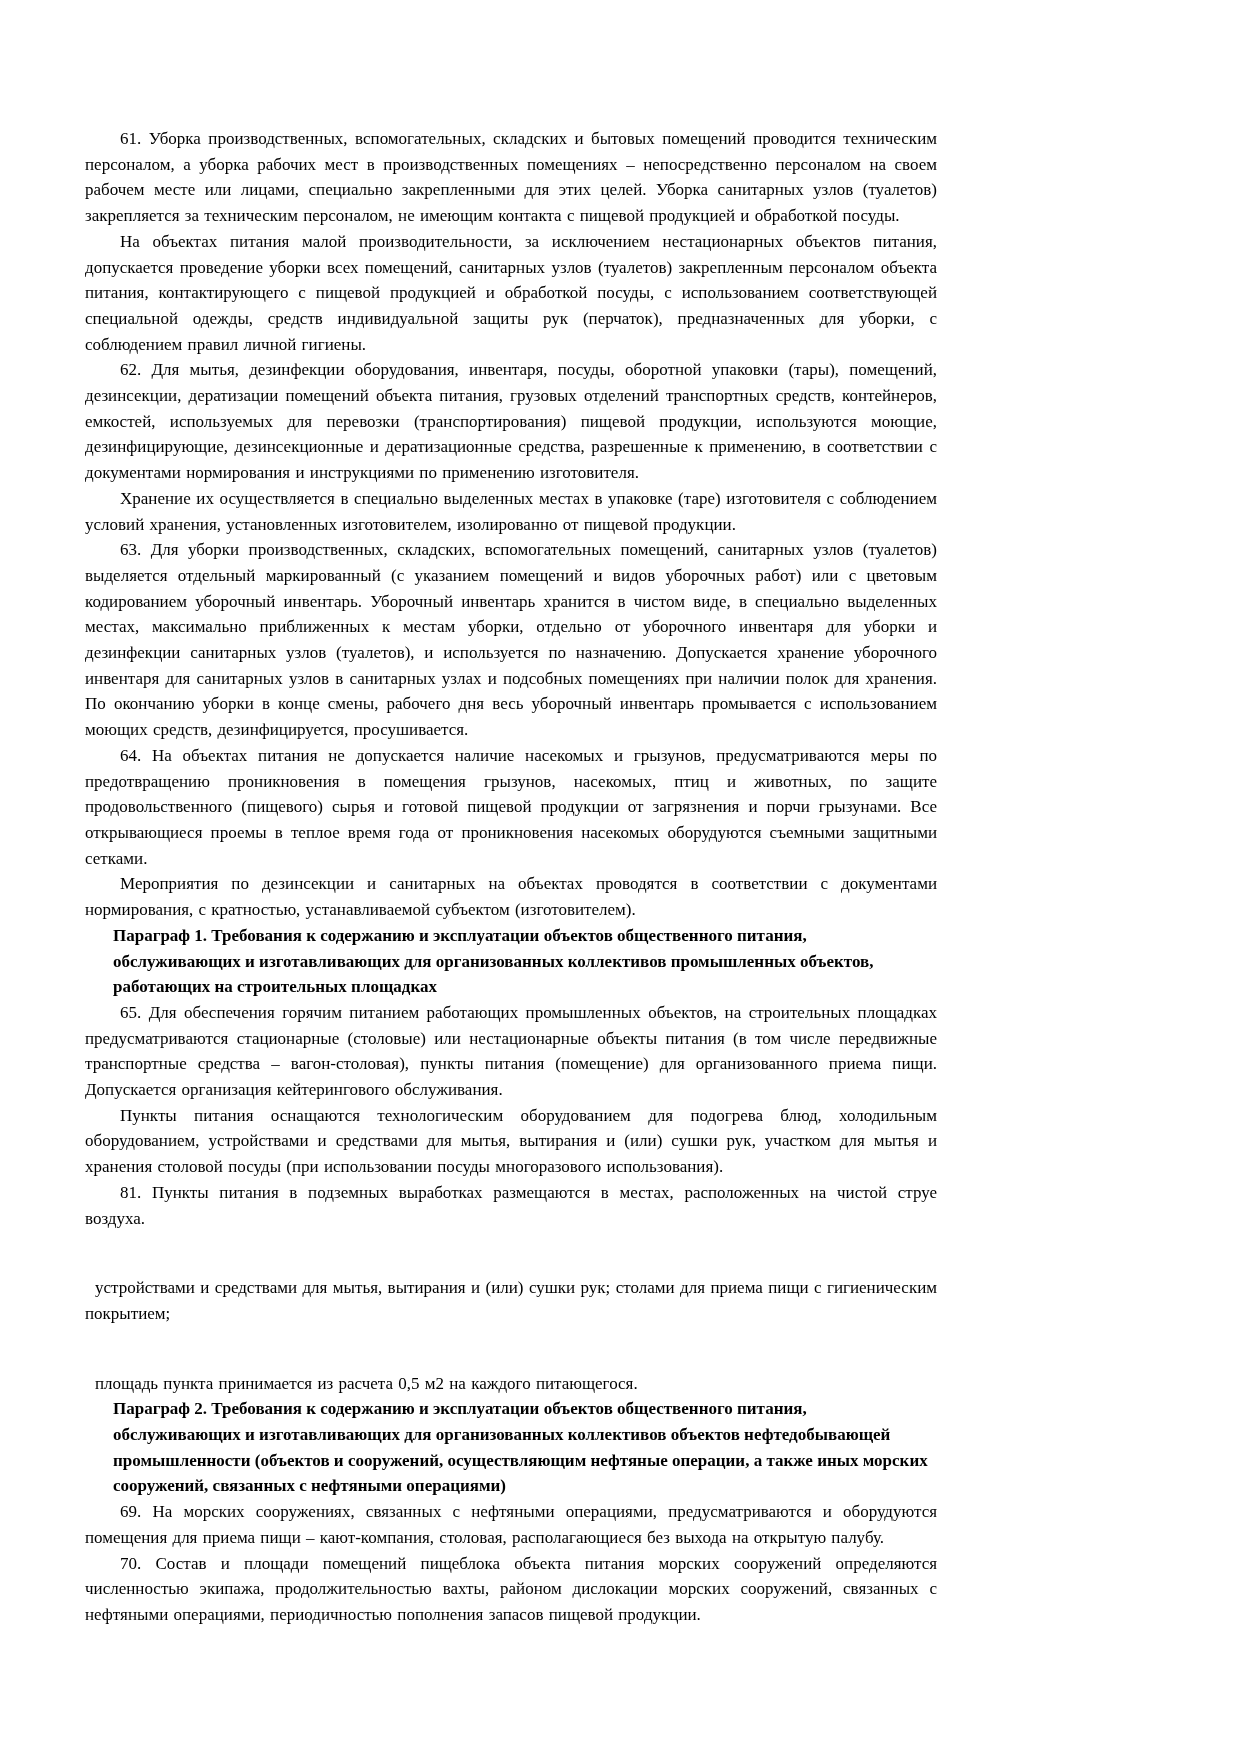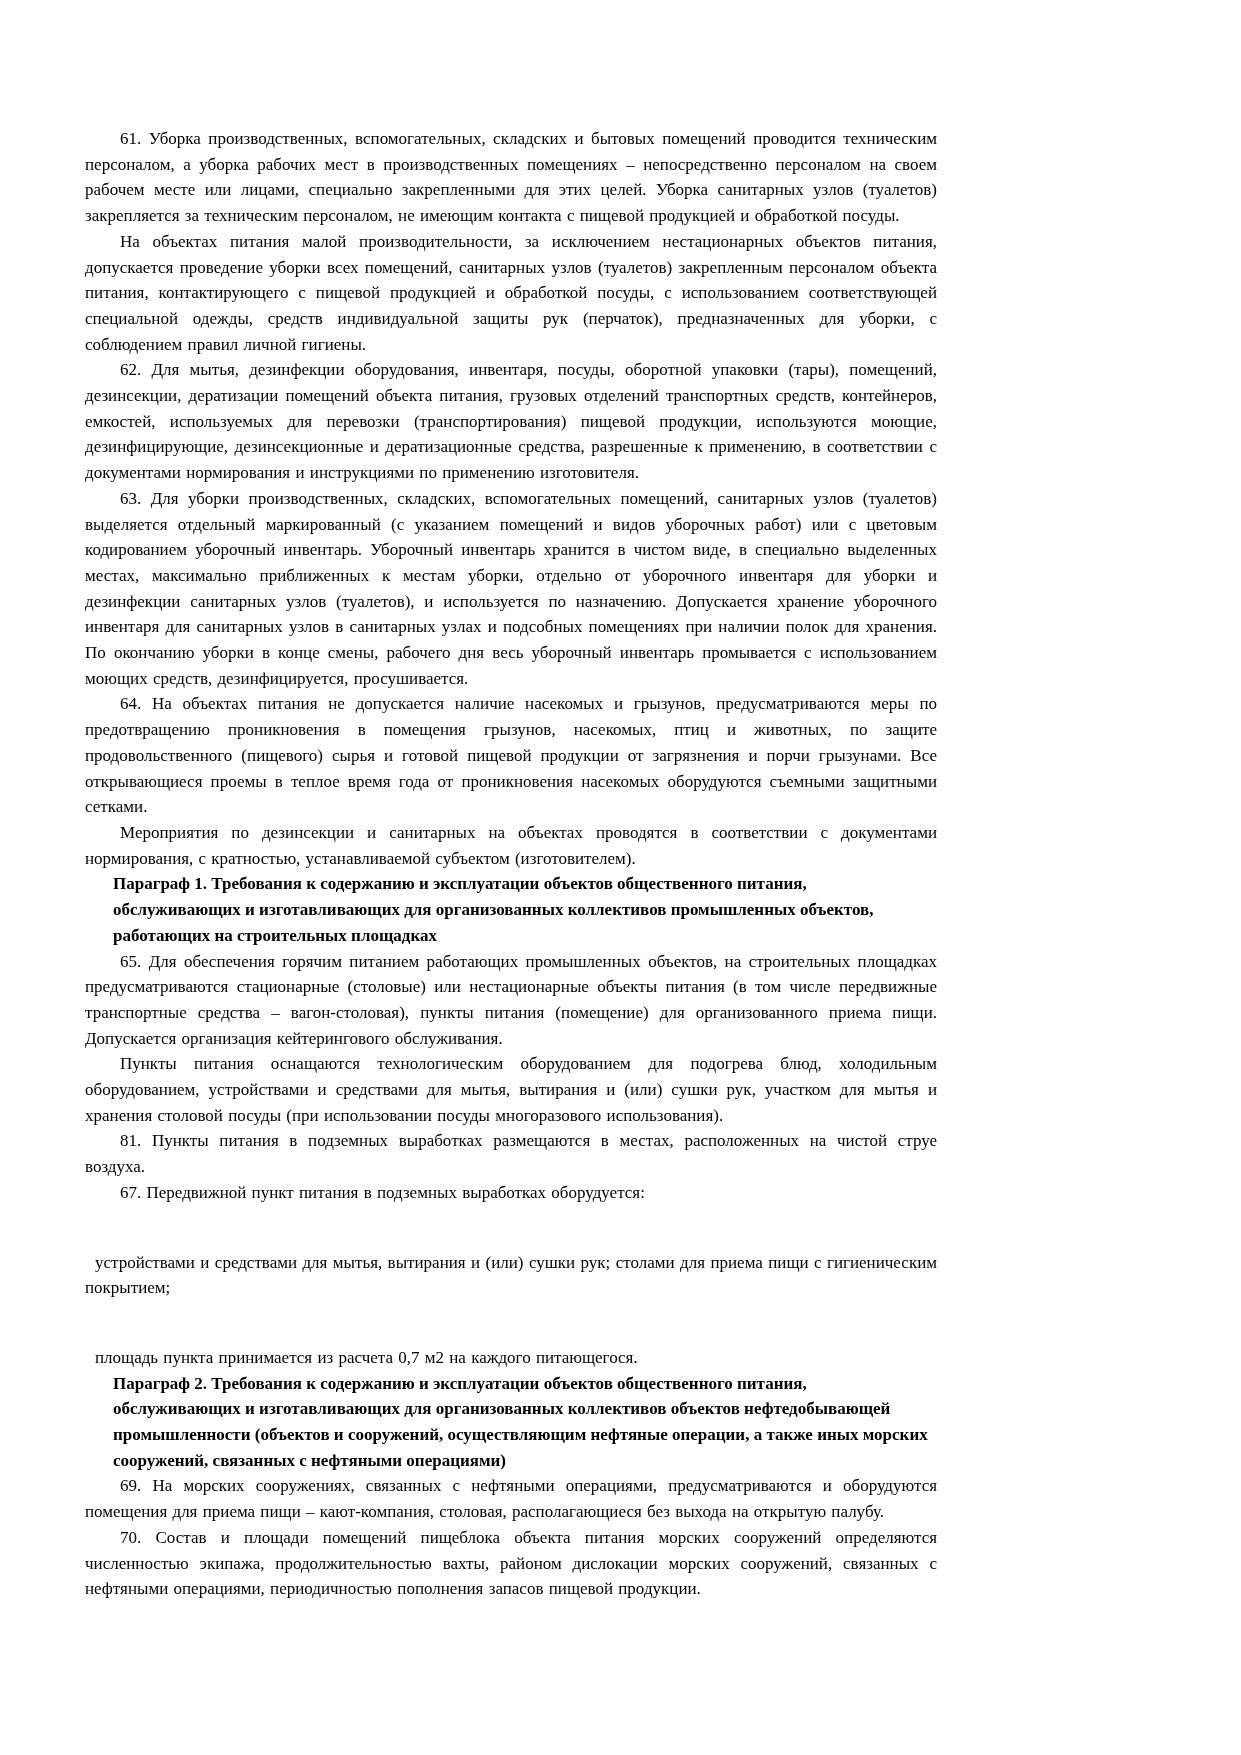--- a/index.html
+++ b/index.html
@@ -41,26 +41,26 @@
   .page p.item  { text-indent: 10px; margin-top: 44px; }
   .page p.item2 { text-indent: 16px; }
 </style>
 </head>
 <body>
 
 <div class="page">
   <p>61. Уборка производственных, вспомогательных, складских и бытовых помещений проводится техническим персоналом, а уборка рабочих мест в производственных помещениях – непосредственно персоналом на своем рабочем месте или лицами, специально закрепленными для этих целей. Уборка санитарных узлов (туалетов) закрепляется за техническим персоналом, не имеющим контакта с пищевой продукцией и обработкой посуды.</p>
   <p>На объектах питания малой производительности, за исключением нестационарных объектов питания, допускается проведение уборки всех помещений, санитарных узлов (туалетов) закрепленным персоналом объекта питания, контактирующего с пищевой продукцией и обработкой посуды, с использованием соответствующей специальной одежды, средств индивидуальной защиты рук (перчаток), предназначенных для уборки, с соблюдением правил личной гигиены.</p>
   <p>62. Для мытья, дезинфекции оборудования, инвентаря, посуды, оборотной упаковки (тары), помещений, дезинсекции, дератизации помещений объекта питания, грузовых отделений транспортных средств, контейнеров, емкостей, используемых для перевозки (транспортирования) пищевой продукции, используются моющие, дезинфицирующие, дезинсекционные и дератизационные средства, разрешенные к применению, в соответствии с документами нормирования и инструкциями по применению изготовителя.</p>
+  <p>Хранение их осуществляется в специально выделенных местах в упаковке (таре) изготовителя с соблюдением условий хранения, установленных изготовителем, изолированно от пищевой продукции.</p>
   <p>63. Для уборки производственных, складских, вспомогательных помещений, санитарных узлов (туалетов) выделяется отдельный маркированный (с указанием помещений и видов уборочных работ) или с цветовым кодированием уборочный инвентарь. Уборочный инвентарь хранится в чистом виде, в специально выделенных местах, максимально приближенных к местам уборки, отдельно от уборочного инвентаря для уборки и дезинфекции санитарных узлов (туалетов), и используется по назначению. Допускается хранение уборочного инвентаря для санитарных узлов в санитарных узлах и подсобных помещениях при наличии полок для хранения. По окончанию уборки в конце смены, рабочего дня весь уборочный инвентарь промывается с использованием моющих средств, дезинфицируется, просушивается.</p>
   <p>64. На объектах питания не допускается наличие насекомых и грызунов, предусматриваются меры по предотвращению проникновения в помещения грызунов, насекомых, птиц и животных, по защите продовольственного (пищевого) сырья и готовой пищевой продукции от загрязнения и порчи грызунами. Все открывающиеся проемы в теплое время года от проникновения насекомых оборудуются съемными защитными сетками.</p>
   <p>Мероприятия по дезинсекции и санитарных на объектах проводятся в соответствии с документами нормирования, с кратностью, устанавливаемой субъектом (изготовителем).</p>
   <p class="heading">Параграф 1. Требования к содержанию и эксплуатации объектов общественного питания, обслуживающих и изготавливающих для организованных коллективов промышленных объектов, работающих на строительных площадках</p>
   <p>65. Для обеспечения горячим питанием работающих промышленных объектов, на строительных площадках предусматриваются стационарные (столовые) или нестационарные объекты питания (в том числе передвижные транспортные средства – вагон-столовая), пункты питания (помещение) для организованного приема пищи. Допускается организация кейтерингового обслуживания.</p>
   <p>Пункты питания оснащаются технологическим оборудованием для подогрева блюд, холодильным оборудованием, устройствами и средствами для мытья, вытирания и (или) сушки рук, участком для мытья и хранения столовой посуды (при использовании посуды многоразового использования).</p>
   <p>81. Пункты питания в подземных выработках размещаются в местах, расположенных на чистой струе воздуха.</p>
-  <p>67. Передвижной пункт питания в подземных выработках оборудуется:</p>
   <p class="item">устройствами и средствами для мытья, вытирания и (или) сушки рук; столами для приема пищи с гигиеническим покрытием;</p>
-  <p class="item">площадь пункта принимается из расчета 0,7 м2 на каждого питающегося.</p>
+  <p class="item">площадь пункта принимается из расчета 0,5 м2 на каждого питающегося.</p>
   <p class="heading">Параграф 2. Требования к содержанию и эксплуатации объектов общественного питания, обслуживающих и изготавливающих для организованных коллективов объектов нефтедобывающей промышленности (объектов и сооружений, осуществляющим нефтяные операции, а также иных морских сооружений, связанных с нефтяными операциями)</p>
   <p>69. На морских сооружениях, связанных с нефтяными операциями, предусматриваются и оборудуются помещения для приема пищи – кают-компания, столовая, располагающиеся без выхода на открытую палубу.</p>
   <p>70. Состав и площади помещений пищеблока объекта питания морских сооружений определяются численностью экипажа, продолжительностью вахты, районом дислокации морских сооружений, связанных с нефтяными операциями, периодичностью пополнения запасов пищевой продукции.</p>
 </div>
 
 </body></html>

